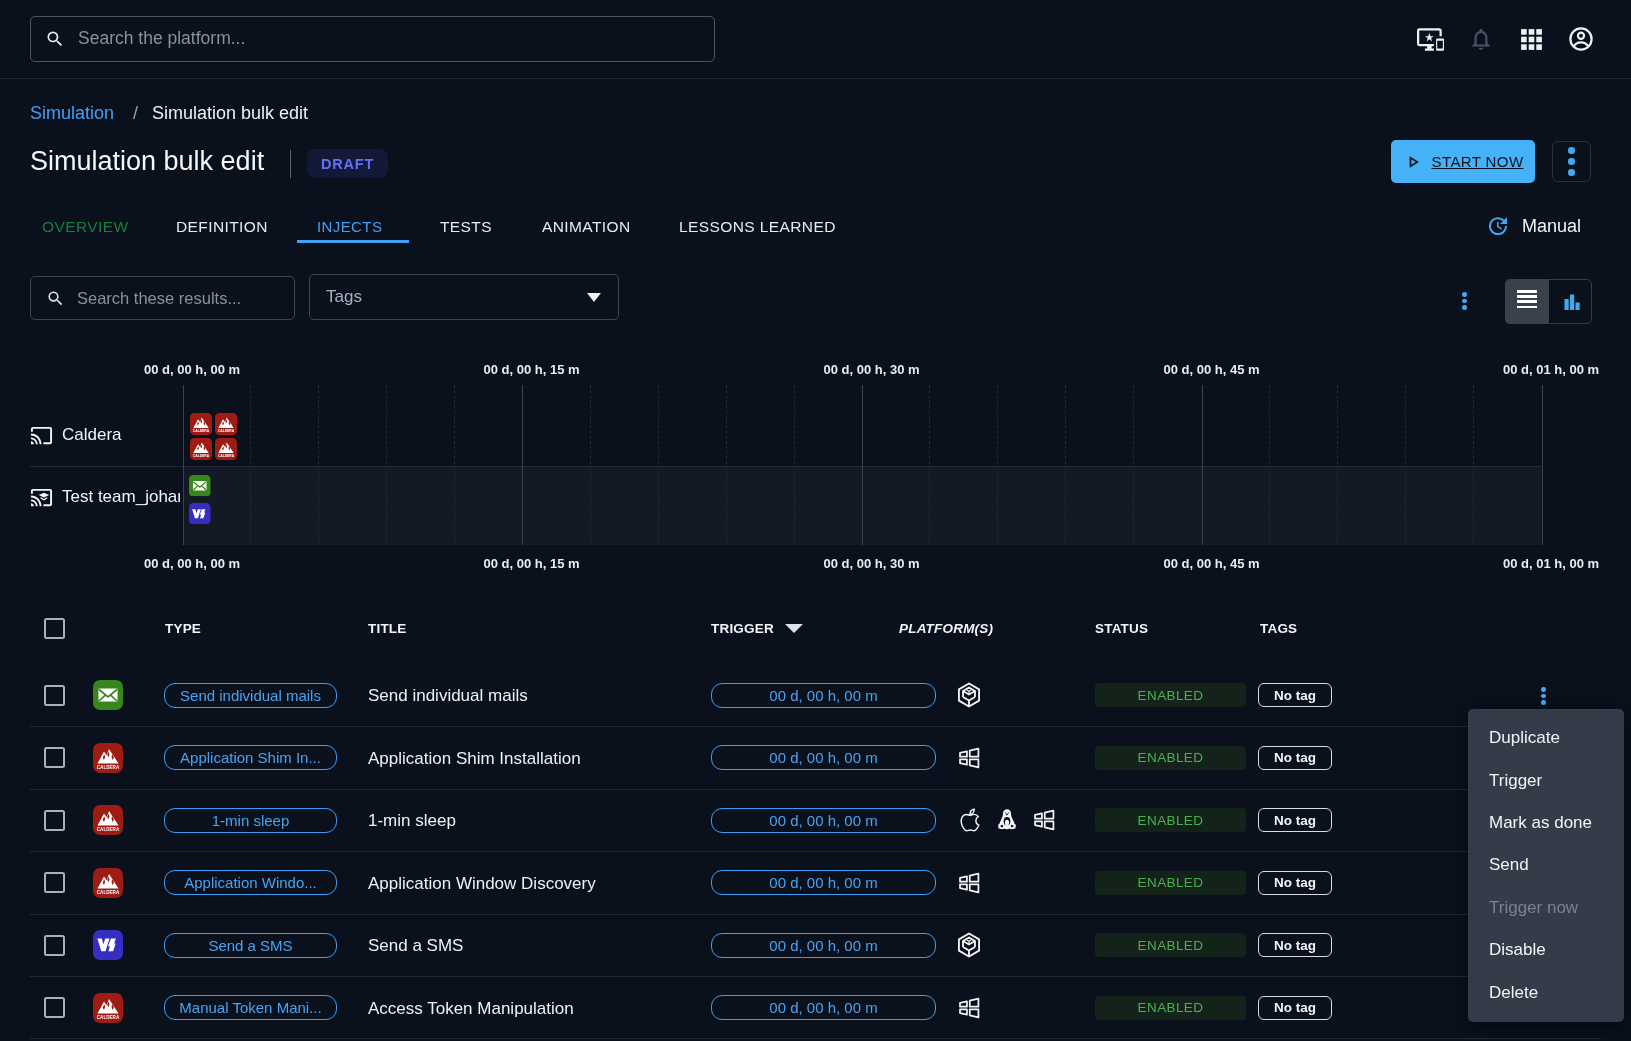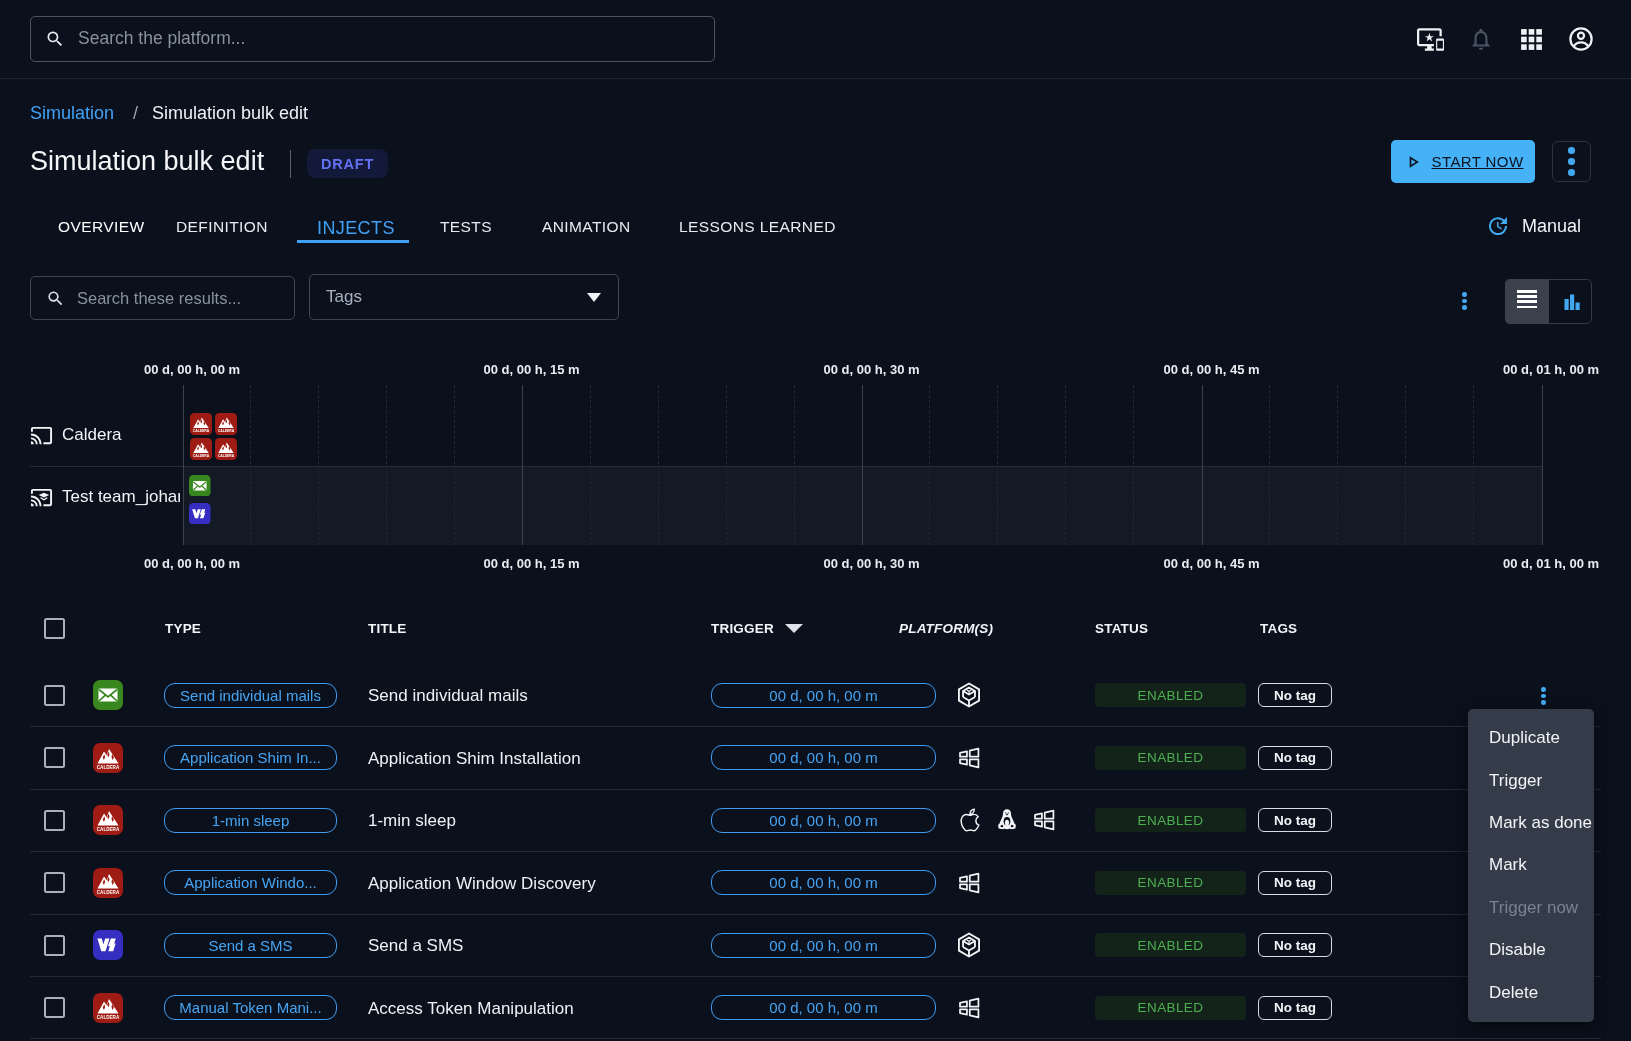--- a/index.html
+++ b/index.html
@@ -74,23 +74,23 @@
     </svg>
   START NOW
 </div>
 <div class="abs" style="left:1552px;top:141px;width:39px;height:41px;box-sizing:border-box;border:1px solid #2b3342;border-radius:6px;"></div>
 <div class="dotsbig" style="left:1568px;top:147px;">
     <i></i>
     <i></i>
     <i></i>
   </div>
 
-<div class="abs" style="left:58px;top:218px;font-size:15.5px;color:#ffffff;letter-spacing:.4px;">OVERVIEW</div>
+<div class="abs" style="left:42px;top:218px;font-size:15.5px;color:#15803d;letter-spacing:.4px;">OVERVIEW</div>
 <div class="abs" style="left:176px;top:218px;font-size:15.5px;color:#e8ebf0;letter-spacing:.4px;">DEFINITION</div>
-<div class="abs" style="left:317px;top:218px;font-size:18px;color:#42a0f4;letter-spacing:.4px;">INJECTS</div>
+<div class="abs" style="left:317px;top:218px;font-size:15px;color:#42a0f4;letter-spacing:.4px;">INJECTS</div>
 <div class="abs" style="left:440px;top:218px;font-size:15.5px;color:#e8ebf0;letter-spacing:.4px;">TESTS</div>
 <div class="abs" style="left:542px;top:218px;font-size:15.5px;color:#e8ebf0;letter-spacing:.4px;">ANIMATION</div>
 <div class="abs" style="left:679px;top:218px;font-size:15.5px;color:#e8ebf0;letter-spacing:.4px;">LESSONS LEARNED</div>
 <div class="abs" style="left:297px;top:240px;width:112px;height:3px;background:#42a0f4;"></div>
 
 <svg class="abs" style="left:1486px;top:214px;" width="24" height="24" viewBox="0 0 24 24">
     <path fill="#42a9f1" d="M21 10.12h-6.78l2.74-2.82c-2.73-2.7-7.15-2.8-9.88-.1-2.73 2.71-2.73 7.08 0 9.79s7.15 2.71 9.88 0C18.32 15.65 19 14.08 19 12.1h2c0 1.98-.88 4.55-2.64 6.29-3.51 3.48-9.21 3.48-12.72 0-3.5-3.47-3.53-9.11-.02-12.58s9.14-3.47 12.65 0L21 3v7.12zM12.5 8v4.25l3.5 2.08-.72 1.21L11 13V8h1.5z"></path>
   </svg>
 <div class="abs" style="left:1522px;top:216px;font-size:18px;color:#f2f4f7;">Manual</div>
 
@@ -368,21 +368,21 @@
       <path d="M3.7 7.3 10.1 5.8 V10.8 H3.7 Z"></path>
       <path d="M12.7 5.2 20.7 3.3 V10.8 H12.7 Z"></path>
       <path d="M3.7 13.2 H10.1 V18.2 L3.7 16.7 Z"></path>
       <path d="M12.7 13.2 H20.7 V20.7 L12.7 18.8 Z"></path>
     </g>
   </svg>
 <div class="chip-status" style="left:1095px;top:995.5px;width:151px;">ENABLED</div>
 <div class="chip-tag" style="left:1258px;top:995.5px;width:74px;">No tag</div>
 <div class="divider" style="top:1038px;"></div>
 
-<div class="abs" style="left:1468px;top:709px;width:126px;height:313px;background:#353c49;border-radius:5px;box-shadow:0 5px 15px rgba(0,0,0,.5);padding-top:8px;box-sizing:border-box;">
+<div class="abs" style="left:1468px;top:709px;width:156px;height:313px;background:#353c49;border-radius:5px;box-shadow:0 5px 15px rgba(0,0,0,.5);padding-top:8px;box-sizing:border-box;">
   <div class="menuitem">Duplicate</div>
   <div class="menuitem">Trigger</div>
   <div class="menuitem">Mark as done</div>
-  <div class="menuitem">Mark</div>
+  <div class="menuitem">Send</div>
   <div class="menuitem" style="color:#79828f;">Trigger now</div>
   <div class="menuitem">Disable</div>
   <div class="menuitem">Delete</div>
 </div>
 
 </body></html>

